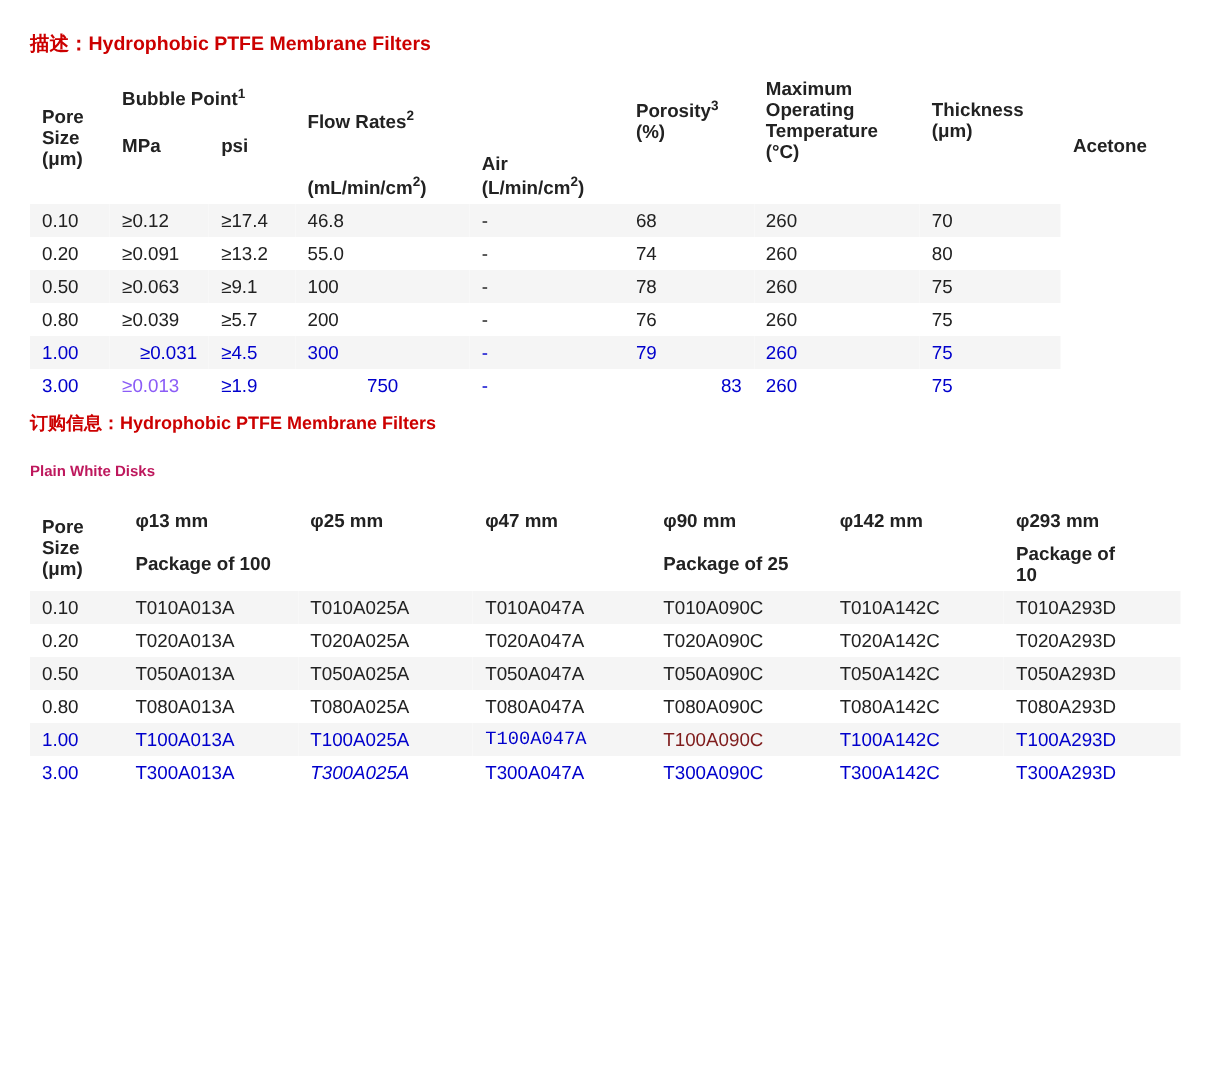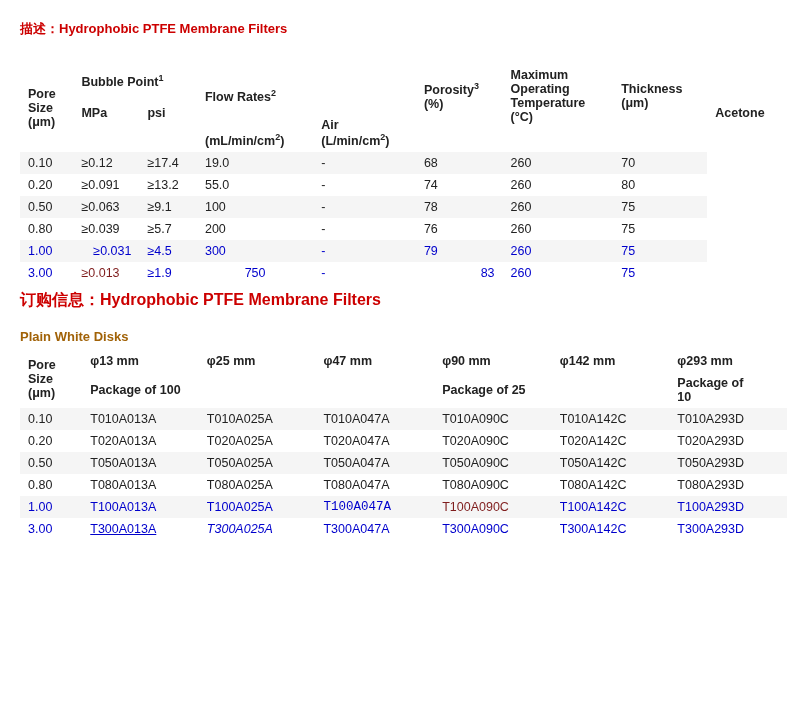--- a/index.html
+++ b/index.html
@@ -7,29 +7,29 @@
       font-family: Arial, sans-serif;
       font-size: 13px;
       color: #222;
       background: #fff;
       padding: 20px;
       width: 807px;
     }
     .section-title {
       font-weight: bold;
       color: #c00;
-      margin-bottom: 26px;
+      margin-bottom: 10px;
       font-size: 13px;
     }
     .order-info {
       font-weight: bold;
       color: #c00;
       margin-top: 6px;
       margin-bottom: 18px;
-      font-size: 16px;
+      font-size: 12px;
     }
     table {
       border-collapse: collapse;
       width: 100%;
       margin-bottom: 4px;
     }
     th, td {
       padding: 4px 8px;
       text-align: left;
       vertical-align: middle;
@@ -44,23 +44,23 @@
     tr:nth-child(even) td {
       background-color: #fff;
     }
     .header-row th {
       background-color: #fff;
       border-bottom: none;
     }
     sup { font-size: 9px; }
     .plain-white-title {
       font-weight: bold;
-      color: #a16207;
-      margin-bottom: 6px;
-      font-size: 13px;
+      color: #be185d;
+      margin-bottom: 16px;
+      font-size: 10px;
     }
   </style>
 </head>
 <body>
 
 <div class="section-title">描述：Hydrophobic PTFE Membrane Filters</div>
 
 <table>
   <thead>
     <tr class="header-row">
@@ -98,21 +98,21 @@
       <th></th>
       <th></th>
       <th></th>
     </tr>
   </thead>
   <tbody id="table1-body">
   <tr>
         <td>0.10</td>
         <td>≥0.12</td>
         <td>≥17.4</td>
-        <td>19.0</td>
+        <td>46.8</td>
         <td>-</td>
         <td>68</td>
         <td>260</td>
         <td>70</td>
       </tr>
       <tr>
         <td>0.20</td>
         <td>≥0.091</td>
         <td>≥13.2</td>
         <td>55.0</td>
@@ -146,21 +146,21 @@
         <td style="color: rgb(0, 0, 204); text-align: right;">≥0.031</td>
         <td style="color: rgb(0, 0, 204);">≥4.5</td>
         <td style="color: rgb(0, 0, 204);">300</td>
         <td style="color: rgb(0, 0, 204);">-</td>
         <td style="color: rgb(0, 0, 204);">79</td>
         <td style="color: rgb(0, 0, 204);">260</td>
         <td style="color: rgb(0, 0, 204);">75</td>
       </tr>
       <tr>
         <td style="color: rgb(0, 0, 204);">3.00</td>
-        <td style="color: #7f1d1d;">≥0.013</td>
+        <td style="color: #8b5cf6;">≥0.013</td>
         <td style="color: rgb(0, 0, 204); margin-left: 48px;">≥1.9</td>
         <td style="color: rgb(0, 0, 204); text-align: center;">750</td>
         <td style="color: rgb(0, 0, 204);">-</td>
         <td style="color: rgb(0, 0, 204); text-align: right;">83</td>
         <td style="color: rgb(0, 0, 204);">260</td>
         <td style="color: rgb(0, 0, 204);">75</td>
       </tr>
     </tbody>
 </table>
 
@@ -226,21 +226,21 @@
         <td style="color: rgb(0, 0, 204);">1.00</td>
         <td style="color: rgb(0, 0, 204);">T100A013A</td>
         <td style="color: rgb(0, 0, 204); margin-top: 14px;">T100A025A</td>
         <td style="color: rgb(0, 0, 204); font-family: Liberation Mono, monospace;">T100A047A</td>
         <td style="color: #7f1d1d;">T100A090C</td>
         <td style="color: rgb(0, 0, 204);">T100A142C</td>
         <td style="color: rgb(0, 0, 204);">T100A293D</td>
       </tr>
       <tr>
         <td style="color: rgb(0, 0, 204);">3.00</td>
-        <td style="color: rgb(0, 0, 204); text-decoration: underline;">T300A013A</td>
+        <td style="color: rgb(0, 0, 204);">T300A013A</td>
         <td style="color: rgb(0, 0, 204); font-style: italic;">T300A025A</td>
         <td style="color: rgb(0, 0, 204);">T300A047A</td>
         <td style="color: rgb(0, 0, 204);">T300A090C</td>
         <td style="color: rgb(0, 0, 204);">T300A142C</td>
         <td style="color: rgb(0, 0, 204);">T300A293D</td>
       </tr>
     </tbody>
 </table>
 
 </body></html>

